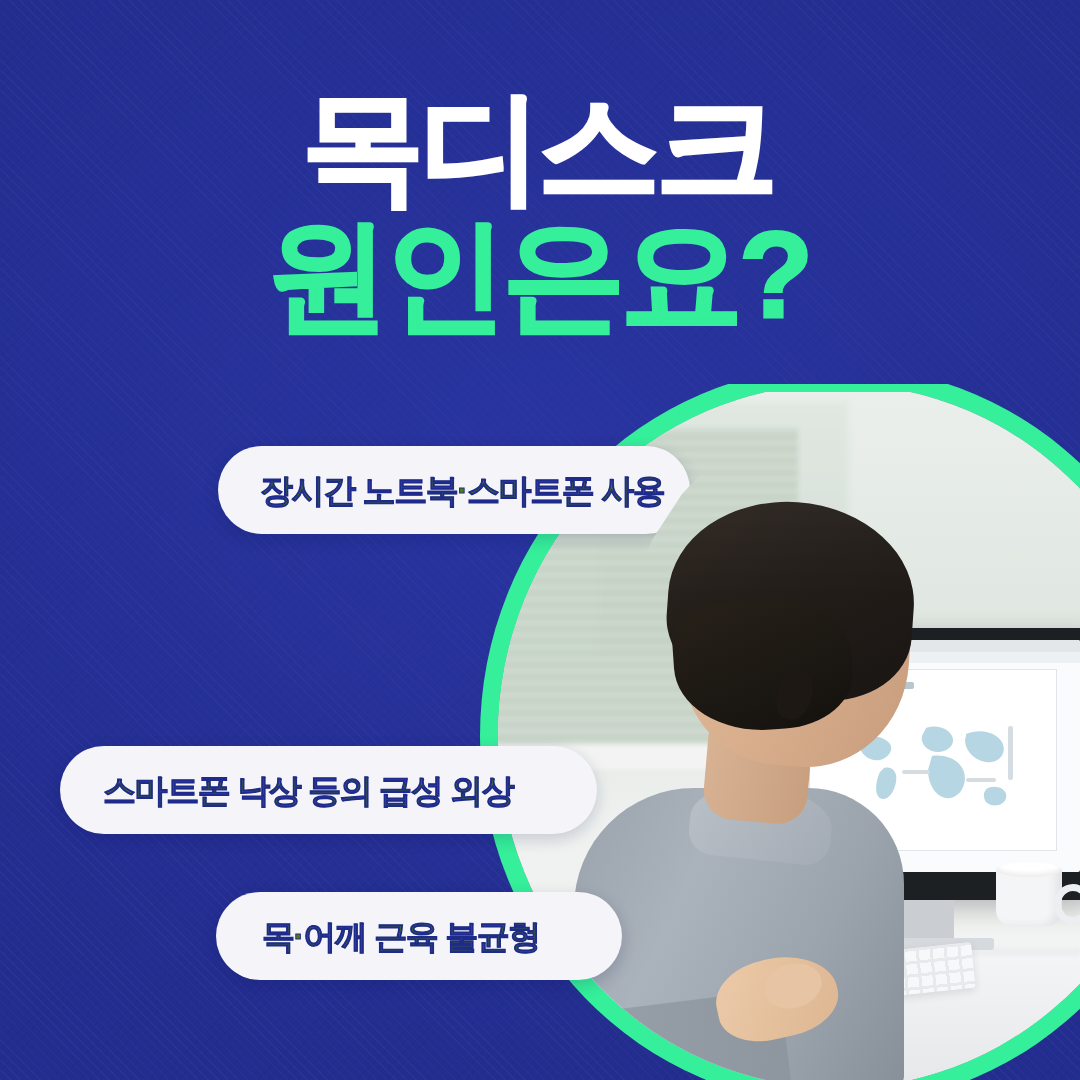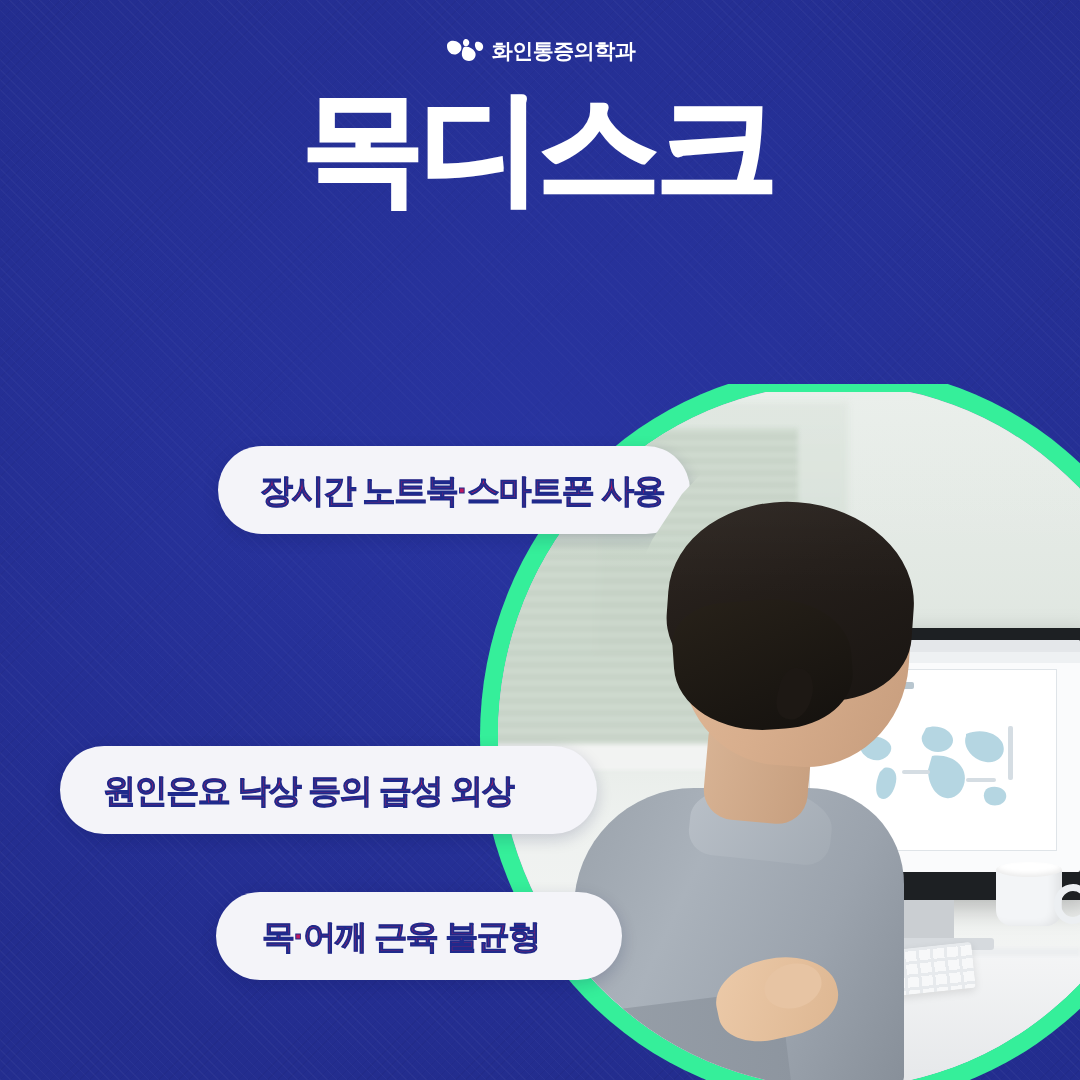--- a/index.html
+++ b/index.html
@@ -162,21 +162,21 @@
   
   #pills{position:absolute;inset:0;z-index:6;pointer-events:none;}
   .pill{
     position:absolute;height:88px;
     background:#F4F4F9;border-radius:999px;
     display:flex;align-items:center;
     box-shadow:0 5px 16px rgba(10,16,70,.18);
     pointer-events:auto;
   }
   .pill .ptxt{
-    color:#be185d;font-size:33px;font-weight:900;letter-spacing:-1.4px;
+    color:#4d7c0f;font-size:33px;font-weight:900;letter-spacing:-1.4px;
     white-space:nowrap;line-height:1;
     -webkit-text-stroke:.9px #1E2A8C;
   }
   
   #pills{
     clip-path:polygon(0 0,1080px 0,1080px 392px,
       
       838px 392px,800px 404px,760px 424px,
       718px 456px,682px 494px,652px 540px,
       628px 592px,612px 648px,604px 706px,
@@ -191,34 +191,24 @@
   #pill-3{left:216px;top:892px;width:360px;padding-left:46px;}
 </style>
 </head>
 <body>
 
 <div id="card">
 
   <div id="bg-texture"></div>
   <div id="bg-vignette"></div>
 
-  <div id="logo">
-    <span class="mark">
-      <svg viewBox="0 0 40 26" width="40" height="26" aria-hidden="true">
-        <path d="M2 9 C2 4, 9 2, 14 6 C18 9, 17 15, 12 17 C7 19, 2 15, 2 9 Z" fill="#ffffff"></path>
-        <path d="M20 2 C23 2, 25 4, 24 7 C23 9.5, 20.5 10, 19 8.5 C17.5 7, 17.5 3.5, 20 2 Z" fill="#ffffff"></path>
-        <path d="M19 10 C23 9, 28 11, 30 15 C32 19, 29 24, 24 24 C19 24, 16 20, 17 15 C17.4 12.6, 18 11, 19 10 Z" fill="#ffffff"></path>
-        <path d="M31 5 C35 4, 39 7, 38 11 C37.2 14, 34 15, 32 13 C30 11, 29 7, 31 5 Z" fill="#ffffff"></path>
-      </svg>
-    </span>
-    <span class="brand">화인통증의학과</span>
-  </div>
 
   <div id="headline">
     <div id="hl-1" class="hl-line">목디스크</div>
+    <div id="hl-2" class="hl-line">원인은요?</div>
   </div>
 
   <div id="mint-band"></div>
   <div id="mint-band-cut"></div>
 
   <div id="photo-wrap" style="z-index:4">
     <div id="photo">
       <div class="ph" id="ph-wall"></div>
       <div class="ph" id="ph-glass2"></div>
       <div class="ph" id="ph-glass"></div>
@@ -277,20 +267,20 @@
       <div class="ph" id="ph-hand2"></div>
       <div class="ph" id="ph-soft"></div>
     </div>
   </div>
 
   <div id="pills">
     <div class="pill" id="pill-0">
       <span class="ptxt">장시간 노트북·스마트폰 사용</span>
     </div>
     <div class="pill" id="pill-2">
-      <span class="ptxt">원인은요 낙상 등의 급성 외상</span>
+      <span class="ptxt">스마트폰 낙상 등의 급성 외상</span>
     </div>
     <div class="pill" id="pill-3">
       <span class="ptxt">목·어깨 근육 불균형</span>
     </div>
   </div>
 
 </div>
 
 </body></html>

